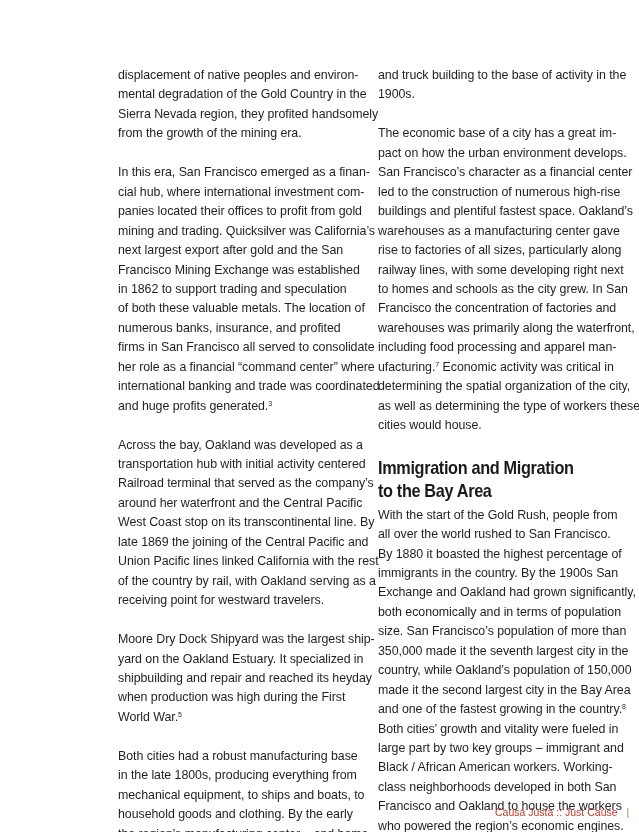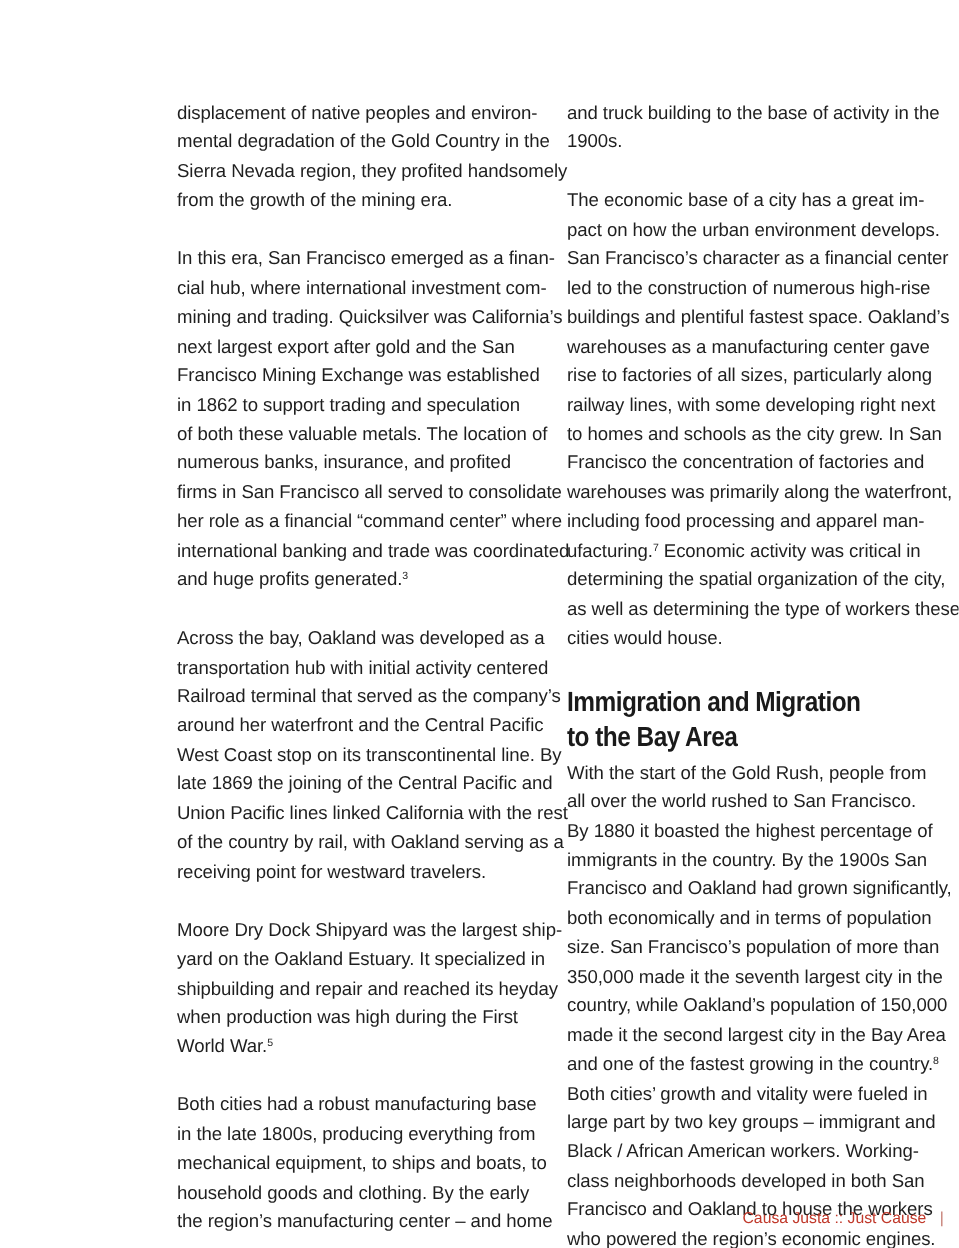--- a/index.html
+++ b/index.html
@@ -38,20 +38,21 @@
   <div class="col left">
     <p class="para">
       <span class="line">displacement of native peoples and environ-</span>
       <span class="line">mental degradation of the Gold Country in the</span>
       <span class="line">Sierra Nevada region, they profited handsomely</span>
       <span class="line">from the growth of the mining era.</span>
     </p>
     <p class="para">
       <span class="line">In this era, San Francisco emerged as a finan-</span>
       <span class="line">cial hub, where international investment com-</span>
+      <span class="line">panies located their offices to profit from gold</span>
       <span class="line">mining and trading. Quicksilver was California’s</span>
       <span class="line">next largest export after gold and the San</span>
       <span class="line">Francisco Mining Exchange was established</span>
       <span class="line">in 1862 to support trading and speculation</span>
       <span class="line">of both these valuable metals. The location of</span>
       <span class="line">numerous banks, insurance, and profited</span>
       <span class="line">firms in San Francisco all served to consolidate</span>
       <span class="line">her role as a financial “command center” where</span>
       <span class="line">international banking and trade was coordinated</span>
       <span class="line"><span>and huge profits generated.</span><sup>3</sup></span>
@@ -111,21 +112,21 @@
     <div class="heading">
       <span class="line">Immigration and Migration</span>
       <span class="line">to the Bay Area</span>
     </div>
 
     <p class="para">
       <span class="line">With the start of the Gold Rush, people from</span>
       <span class="line">all over the world rushed to San Francisco.</span>
       <span class="line">By 1880 it boasted the highest percentage of</span>
       <span class="line">immigrants in the country. By the 1900s San</span>
-      <span class="line">Francisco and Oakland had grown significantly,</span>
+      <span class="line">Exchange and Oakland had grown significantly,</span>
       <span class="line">both economically and in terms of population</span>
       <span class="line">size. San Francisco’s population of more than</span>
       <span class="line">350,000 made it the seventh largest city in the</span>
       <span class="line">country, while Oakland’s population of 150,000</span>
       <span class="line">made it the second largest city in the Bay Area</span>
       <span class="line"><span>and one of the fastest growing in the country.</span><sup>8</sup></span>
       <span class="line">Both cities’ growth and vitality were fueled in</span>
       <span class="line">large part by two key groups – immigrant and</span>
       <span class="line">Black / African American workers. Working-</span>
       <span class="line">class neighborhoods developed in both San</span>

